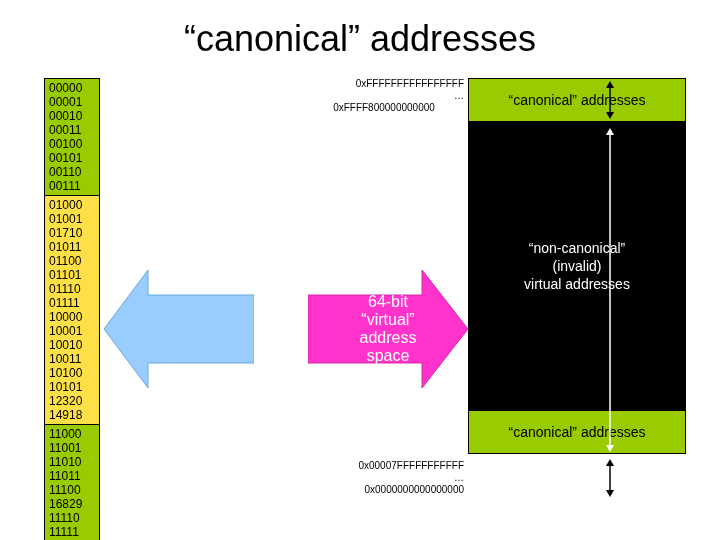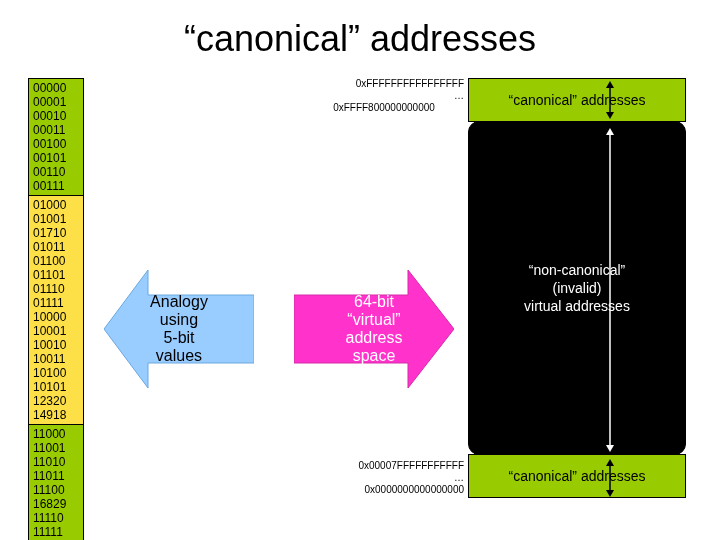--- a/index.html
+++ b/index.html
@@ -28,20 +28,21 @@
     top: 78px;
     font-size: 12px;
     line-height: 14px;
     font-family: Arial, sans-serif;
   }
   .seg {
     border: 1px solid #000;
     padding: 2px 4px;
     margin-bottom: -1px;
     width: 46px;
+    margin-left: 16px;
   }
   .green { background: #99cc00; }
   .red   { background: #fde047; color: #000; }
   .right-bar {
     position: absolute;
     left: 468px;
     top: 78px;
     width: 218px;
   }
   .right-seg {
@@ -67,21 +68,21 @@
   }
   .arrow-analogy {
     position: absolute;
     left: 104px;
     top: 270px;
     width: 150px;
     height: 118px;
   }
   .arrow-virtual {
     position: absolute;
-    left: 294px;
+    left: 308px;
     top: 270px;
     width: 160px;
     height: 118px;
   }
   .arrow-body {
     position: relative;
     width: 100%;
     height: 100%;
   }
   .arrow-label {
@@ -146,26 +147,20 @@
     <div>11110</div>
     <div>11111</div>
   </div>
 </div>
 
 <div class="arrow-analogy">
   <div class="arrow-body">
     <svg width="150" height="118" viewBox="0 0 150 118">
       <polygon points="0,59 44,0 44,25 150,25 150,93 44,93 44,118" fill="#99ccff" stroke="#6aa8dd" stroke-width="1"></polygon>
     </svg>
-    <div class="arrow-label">
-      <div>Analogy</div>
-      <div>using</div>
-      <div>5-bit</div>
-      <div>values</div>
-    </div>
   </div>
 </div>
 
 <div class="arrow-virtual">
   <div class="arrow-body">
     <svg width="160" height="118" viewBox="0 0 160 118">
       <polygon points="0,25 114,25 114,0 160,59 114,118 114,93 0,93" fill="#ff33cc" stroke="#d42aa8" stroke-width="1"></polygon>
     </svg>
     <div class="arrow-label">
       <div>64-bit</div>
@@ -173,21 +168,21 @@
       <div>address</div>
       <div>space</div>
     </div>
   </div>
 </div>
 
 <div class="right-bar">
   <div class="right-seg right-green" style="height:44px">
     <span>“canonical” addresses</span>
   </div>
-  <div class="right-seg right-black" style="height:334px; flex-direction:column; line-height:18px;border-radius:11px;">
+  <div class="right-seg right-black" style="height:290px; flex-direction:column; line-height:18px;">
     <div>“non-canonical”</div>
     <div>(invalid)</div>
     <div>virtual addresses</div>
   </div>
   <div class="right-seg right-green" style="height:44px">
     <span>“canonical” addresses</span>
   </div>
 </div>
 
 <svg class="dbl-arrow" style="top:81px" width="12" height="38">

